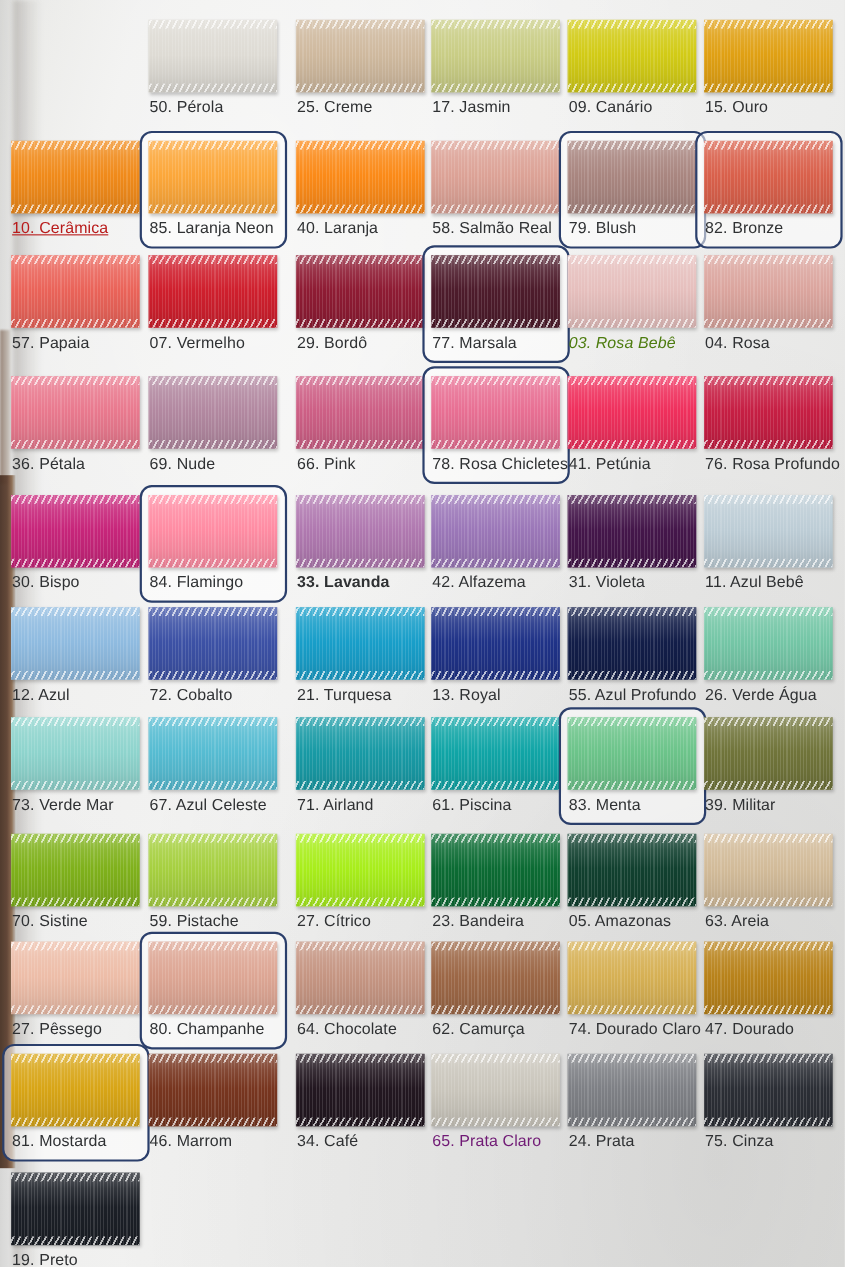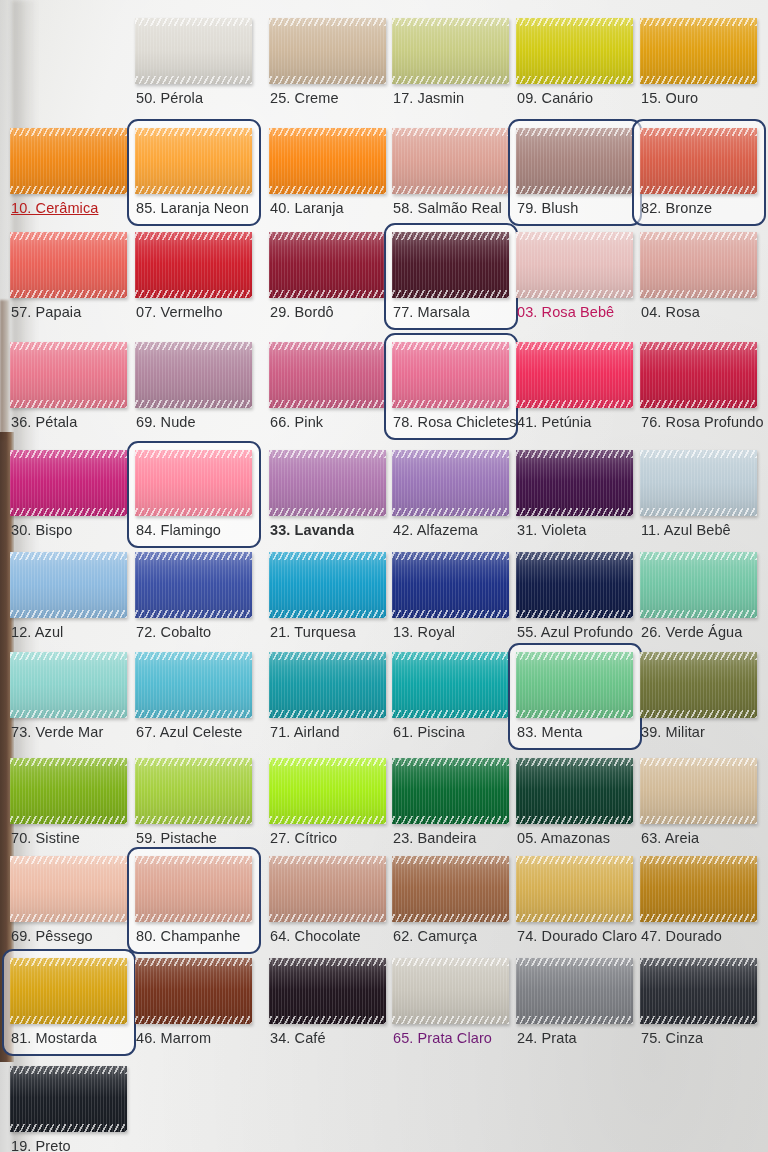--- a/index.html
+++ b/index.html
@@ -246,21 +246,21 @@
       </div>
       <div class="label" style="color: rgb(47, 49, 51);">77. Marsala</div>
     </div>
     <div class="cell" style="left: 516px; top: 232px; width: 117px; height: 96px;">
       <div class="swatch" style="background: rgb(230, 191, 189);">
         <div class="warp"></div>
         <div class="sheen"></div>
         <div class="serge top"></div>
         <div class="serge bot"></div>
       </div>
-      <div class="label" style="color: #be185d;">03. Rosa Bebê</div>
+      <div class="label" style="color: #4d7c0f; font-style: italic;">03. Rosa Bebê</div>
     </div>
     <div class="cell" style="left: 640px; top: 232px; width: 117px; height: 96px;">
       <div class="swatch" style="background: rgb(219, 165, 158);">
         <div class="warp"></div>
         <div class="sheen"></div>
         <div class="serge top"></div>
         <div class="serge bot"></div>
       </div>
       <div class="label" style="color: rgb(47, 49, 51);">04. Rosa</div>
     </div>
@@ -537,21 +537,21 @@
       </div>
       <div class="label" style="color: rgb(47, 49, 51);">63. Areia</div>
     </div>
     <div class="cell" style="left: 10px; top: 856px; width: 117px; height: 96px;">
       <div class="swatch" style="background: rgb(237, 189, 168);">
         <div class="warp"></div>
         <div class="sheen"></div>
         <div class="serge top"></div>
         <div class="serge bot"></div>
       </div>
-      <div class="label" style="color: rgb(47, 49, 51);">69. Pêssego</div>
+      <div class="label" style="color: rgb(47, 49, 51);">27. Pêssego</div>
     </div>
     <div class="hl" style="left: 127px; top: 847px; width: 134px; height: 107px; border-color: rgb(43, 63, 107);"></div>
     <div class="cell" style="left: 135px; top: 856px; width: 117px; height: 96px;">
       <div class="swatch" style="background: rgb(221, 166, 148);">
         <div class="warp"></div>
         <div class="sheen"></div>
         <div class="serge top"></div>
         <div class="serge bot"></div>
       </div>
       <div class="label" style="color: rgb(47, 49, 51);">80. Champanhe</div>

